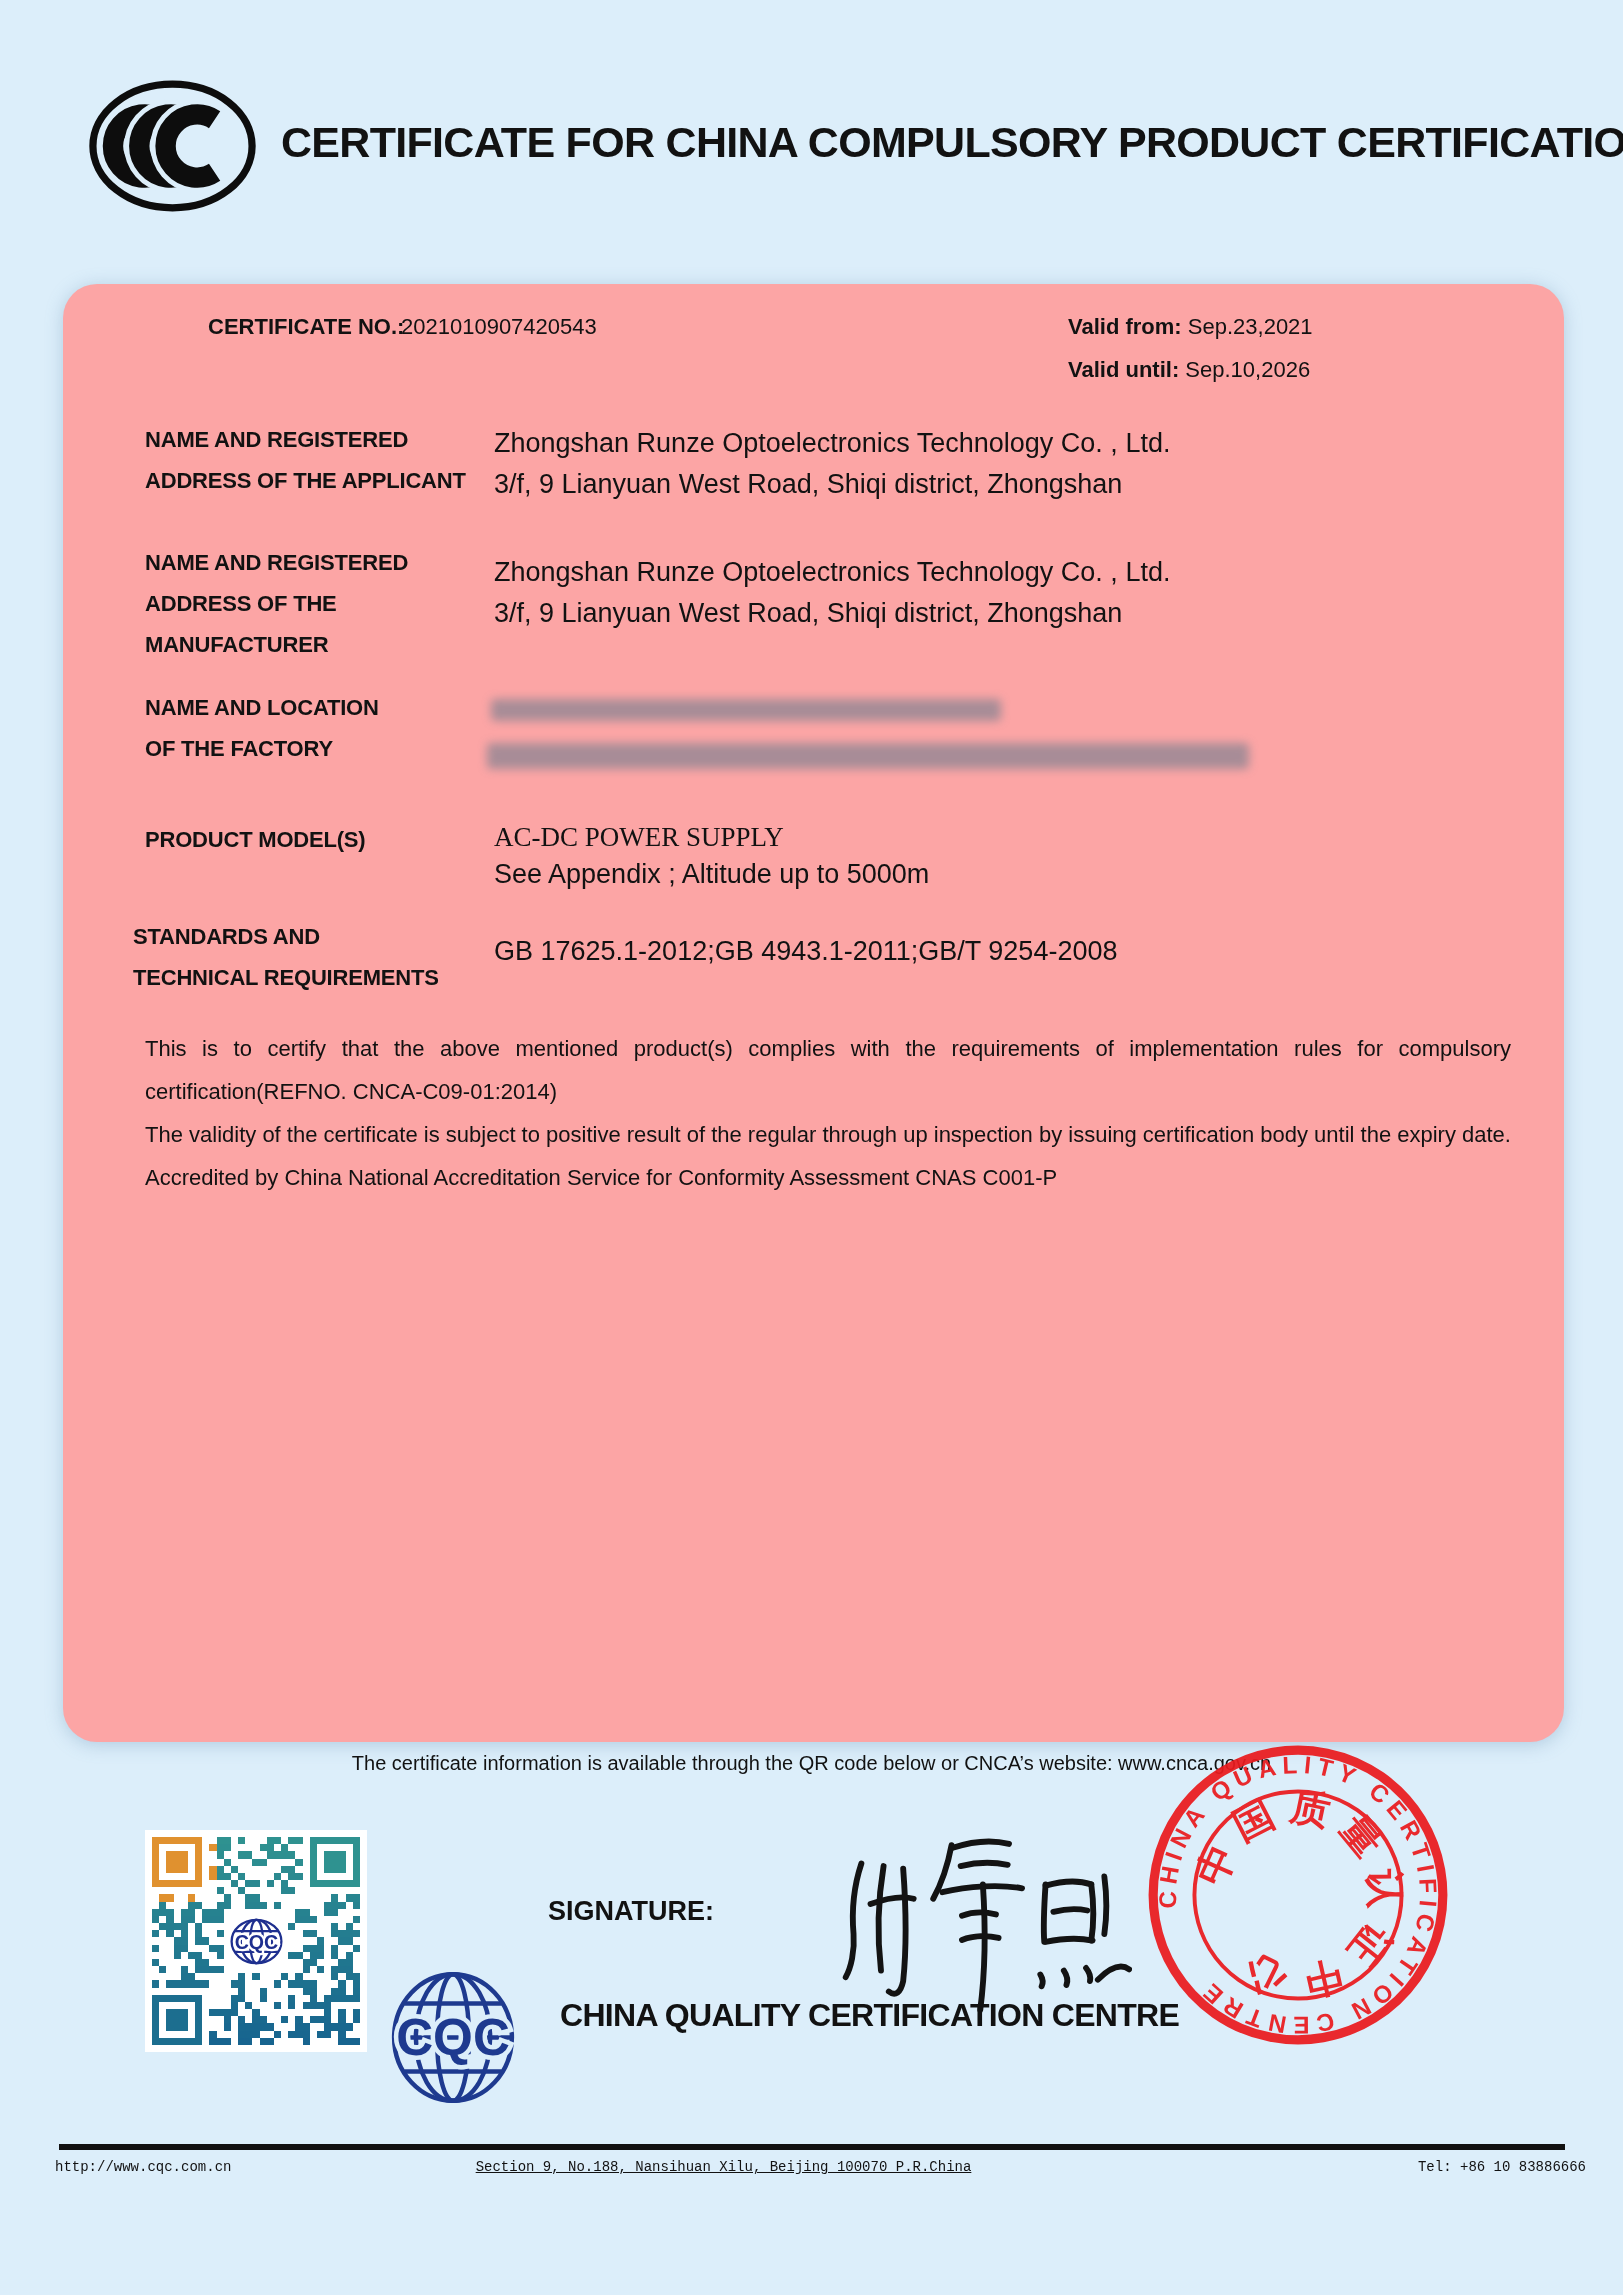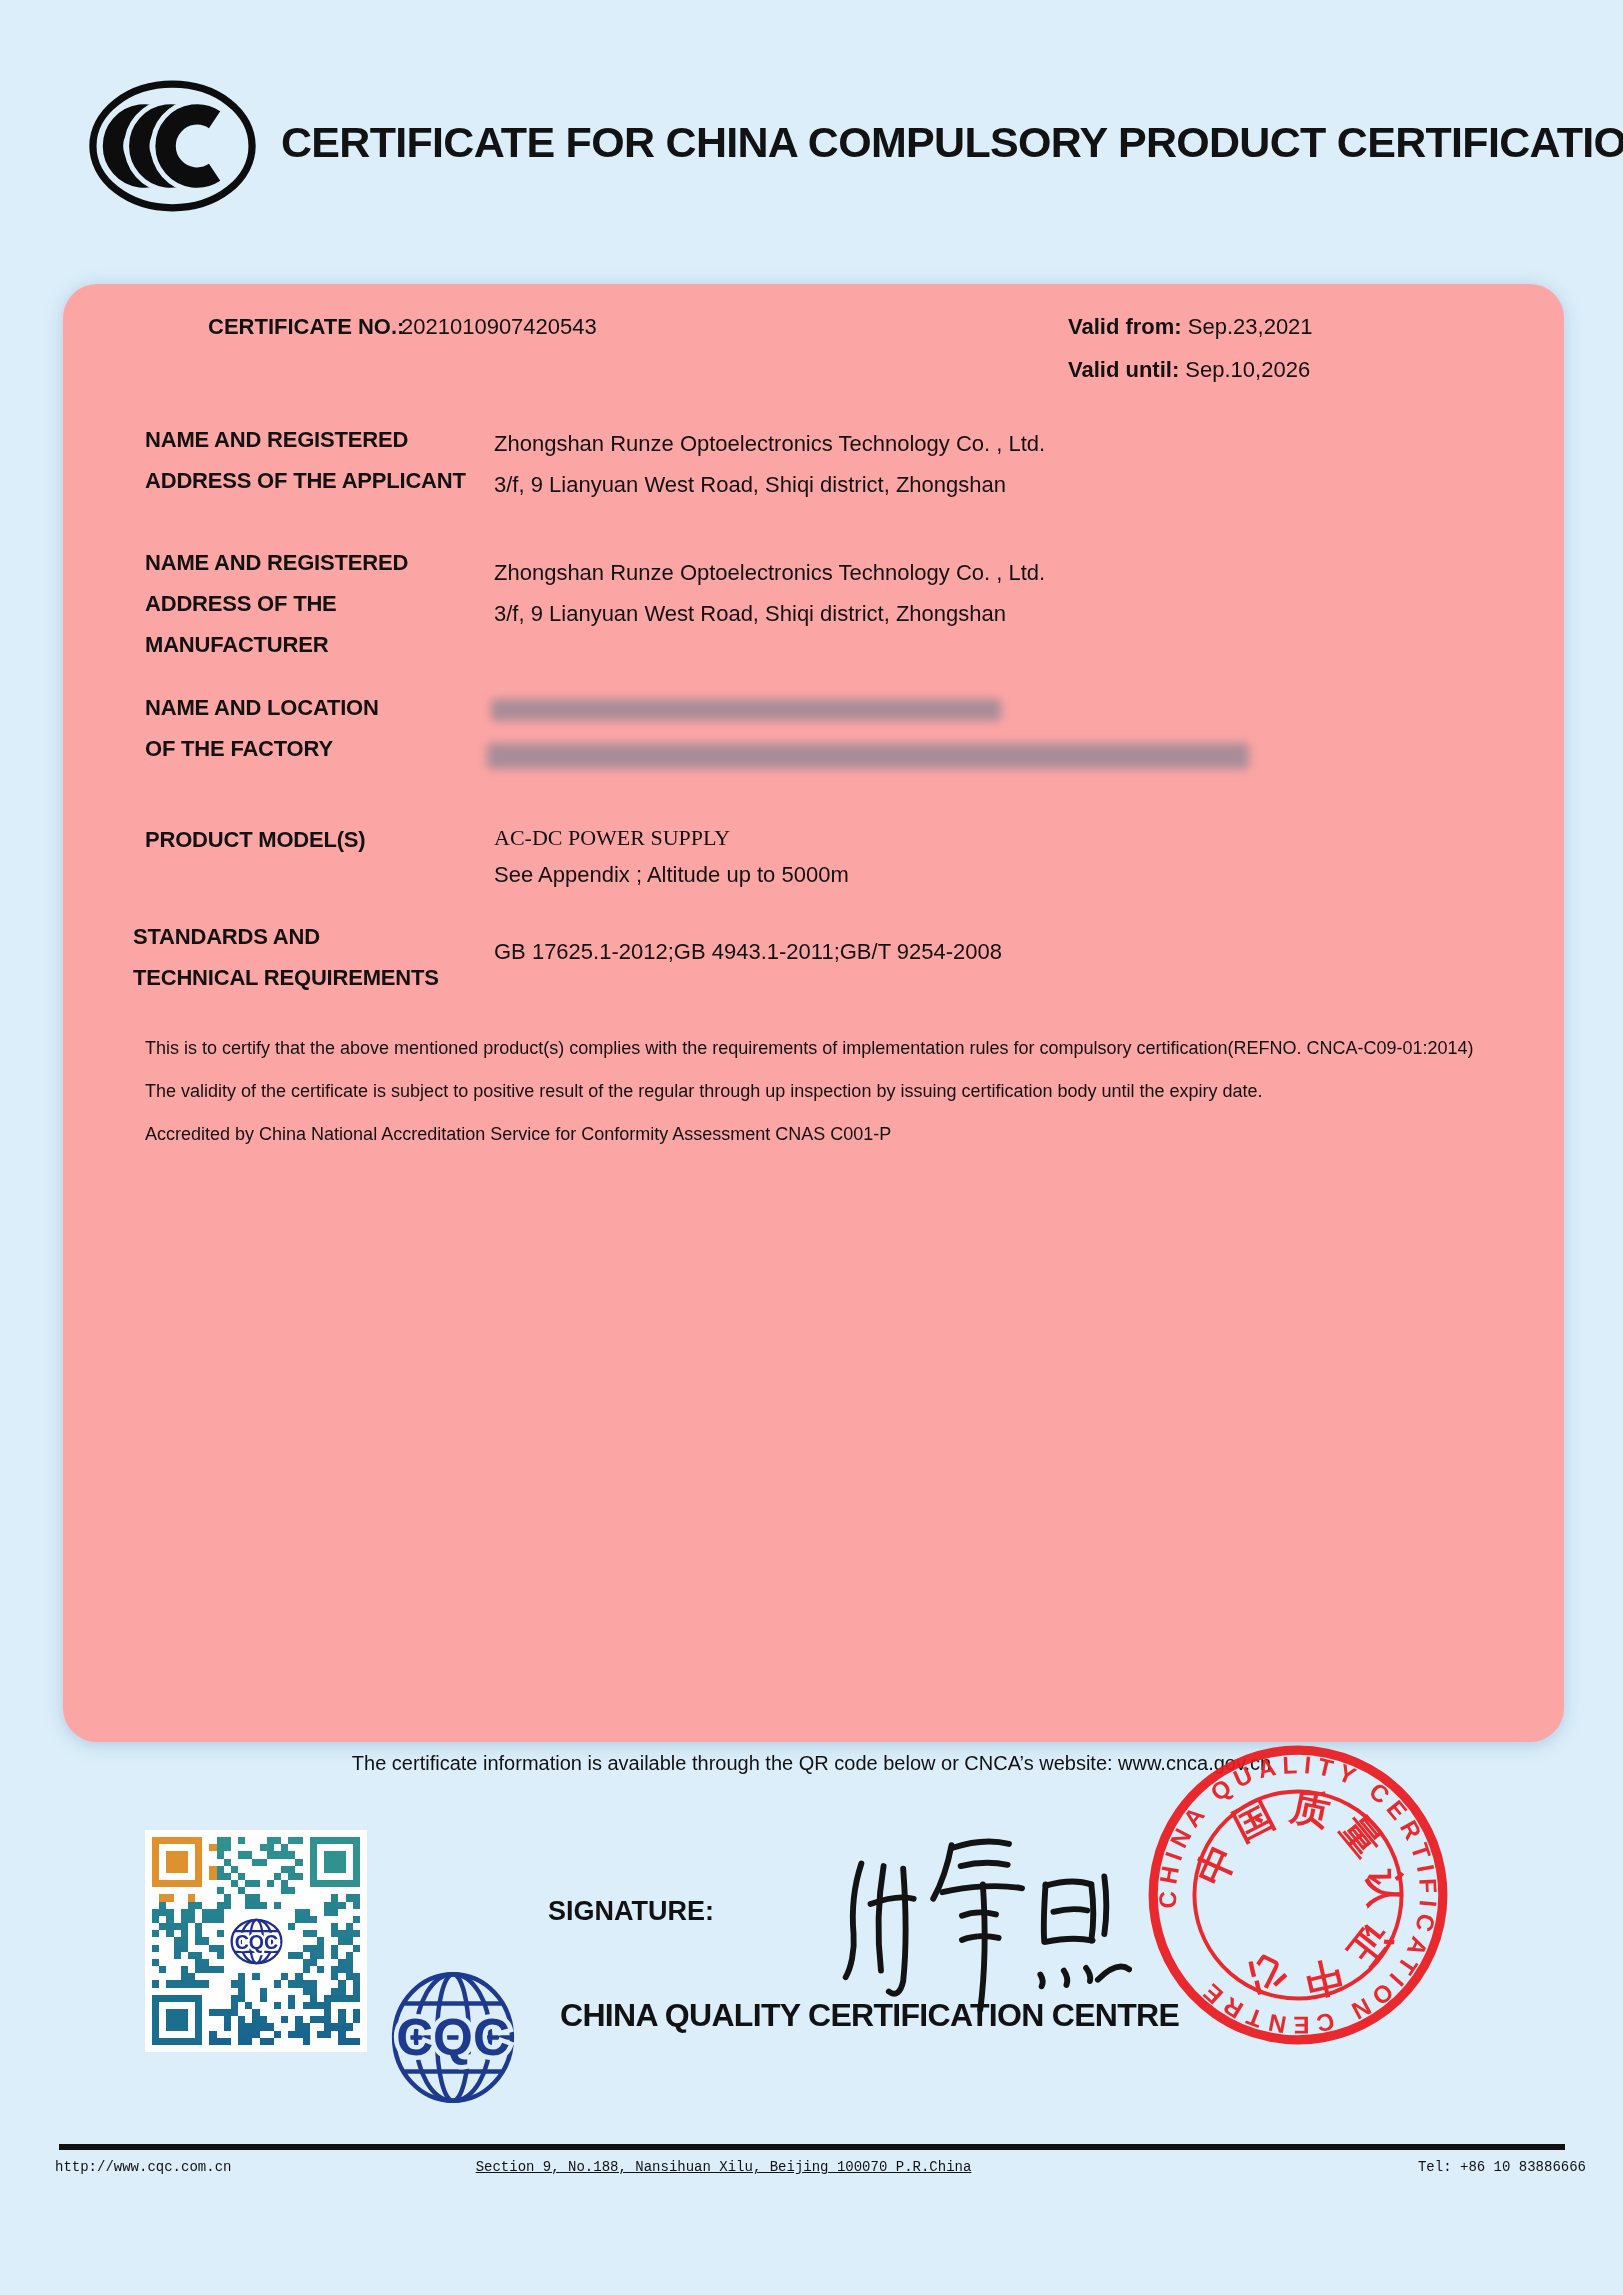--- a/index.html
+++ b/index.html
@@ -7,27 +7,27 @@
         font-family:"Liberation Sans",sans-serif;color:#121212;overflow:hidden;}
   
   .ccc-logo{position:absolute;left:87px;top:80px;width:171px;height:132px;}
   .doc-title{position:absolute;left:281px;top:118px;width:1315px;
              font-size:43px;font-weight:700;letter-spacing:-0.7px;white-space:nowrap;}
   
   .card{position:absolute;left:63px;top:284px;width:1501px;height:1458px;
         background:#fca5a5;border-radius:34px;box-shadow:0 2.6px 17px rgba(110,150,185,.38);}
   .lbl{position:absolute;font-weight:700;font-size:22px;line-height:41px;
        letter-spacing:-0.2px;white-space:pre-line;}
-  .val{position:absolute;font-size:22px;line-height:39px;white-space:pre-line;}
+  .val{position:absolute;font-size:27px;line-height:39px;white-space:pre-line;}
   .certno-label{left:145px;top:30px;font-weight:700;font-size:22px;position:absolute;}
   .certno-value{left:338px;top:30px;font-size:22px;position:absolute;}
   .valid-line{position:absolute;font-size:22px;margin-left:12px;}
   .valid-line b{font-weight:700;}
   .redact{position:absolute;background:#64798c;opacity:.55;filter:blur(4.6px);border-radius:3.9px;}
-  .notes{position:absolute;left:82px;top:743px;width:1366px;font-size:18px;line-height:43px;}
+  .notes{position:absolute;left:82px;top:743px;width:1366px;font-size:22px;line-height:43px;}
   .notes p{margin:0;}
   .just{text-align:justify;}
   
   .info-line{position:absolute;left:0;top:1752px;width:1623px;text-align:center;font-size:20px;}
   .qr-box{position:absolute;left:145px;top:1830px;width:222px;height:222px;}
   .qr-center-logo{position:absolute;left:225px;top:1914px;width:63px;height:55px;}
   .sig-label{position:absolute;left:548px;top:1896px;font-size:27px;font-weight:700;}
   .sig-svg{position:absolute;left:805px;top:1806px;width:327px;height:209px;}
   .cqc-logo{position:absolute;left:389px;top:1970px;width:128px;height:135px;}
   .cqc-name{position:absolute;left:560px;top:1997px;font-size:32px;font-weight:700;

